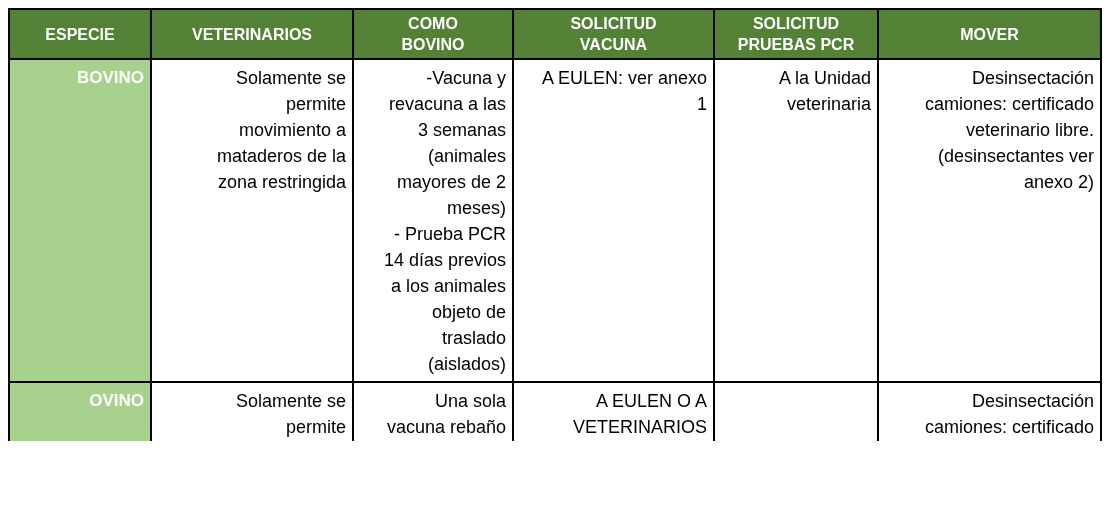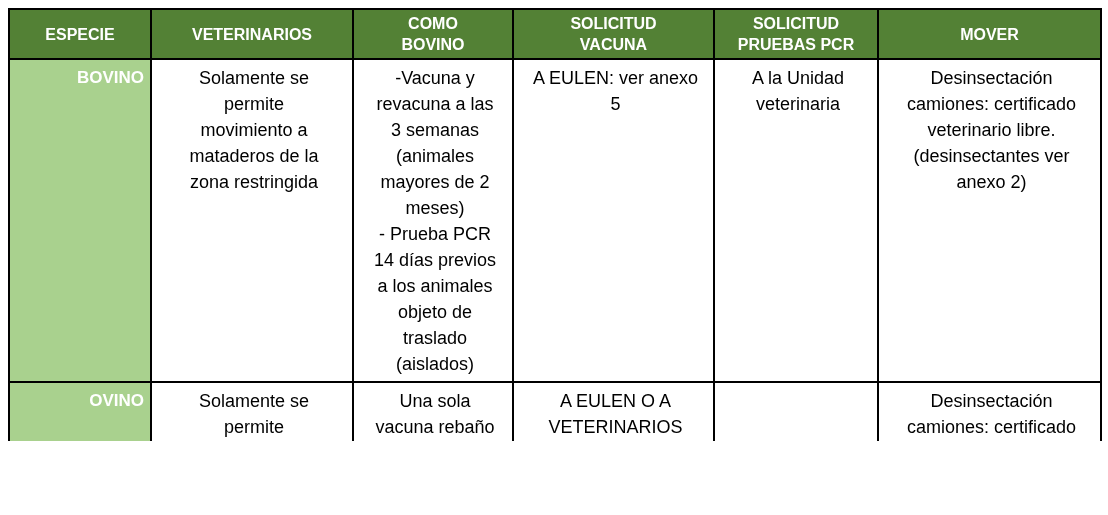--- a/index.html
+++ b/index.html
@@ -39,21 +39,21 @@
     line-height: 21px;
     text-align: center;
     vertical-align: middle;
     padding: 2px 4px;
   }
   td.body-cell {
     background: var(--body-bg, #ffffff);
     color: var(--body-text, #000000);
     font-size: 18px;
     line-height: 26px;
-    text-align: center;
+    text-align: right;
     vertical-align: top;
     padding: 5px 6px 4px 10px;
   }
   td.especie-cell {
     background: var(--especie-bg, #A9D18E);
     color: var(--especie-text, #ffffff);
     font-size: 17px;
     font-weight: bold;
     line-height: 26px;
     text-align: right;
@@ -101,21 +101,21 @@
 (animales
 mayores de 2
 meses)
 - Prueba PCR
 14 días previos
 a los animales
 objeto de
 traslado
 (aislados)</td>
         <td class="body-cell">A EULEN: ver anexo
-5</td>
+1</td>
         <td class="body-cell">A la Unidad
 veterinaria</td>
         <td class="body-cell">Desinsectación
 camiones: certificado
 veterinario libre.
 (desinsectantes ver
 anexo 2)</td>
       </tr>
       <tr class="row-ovino">
         <td class="especie-cell">OVINO</td>

